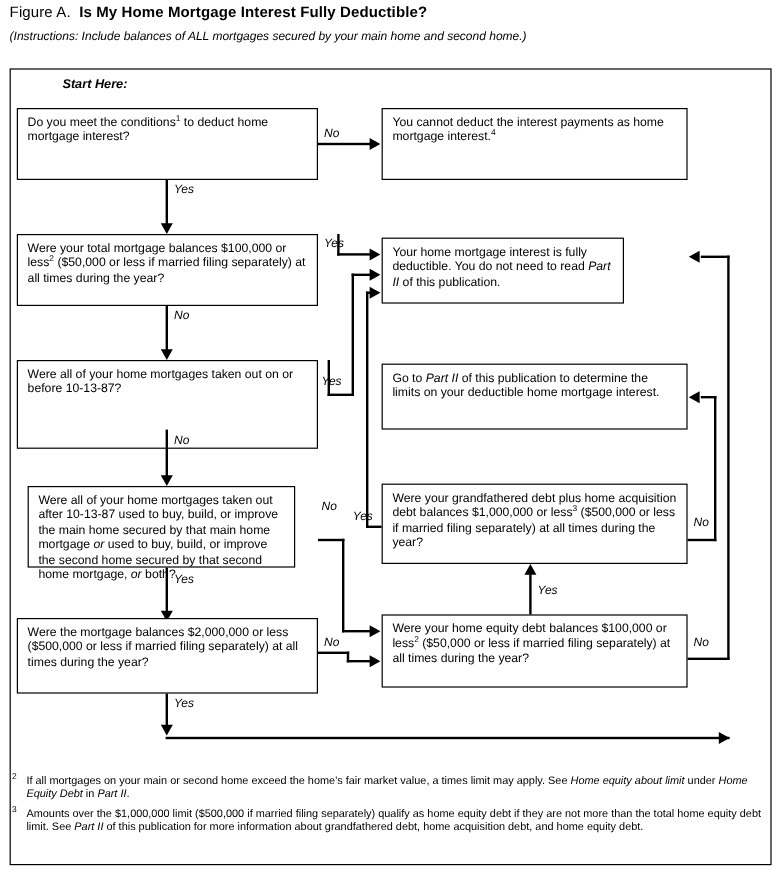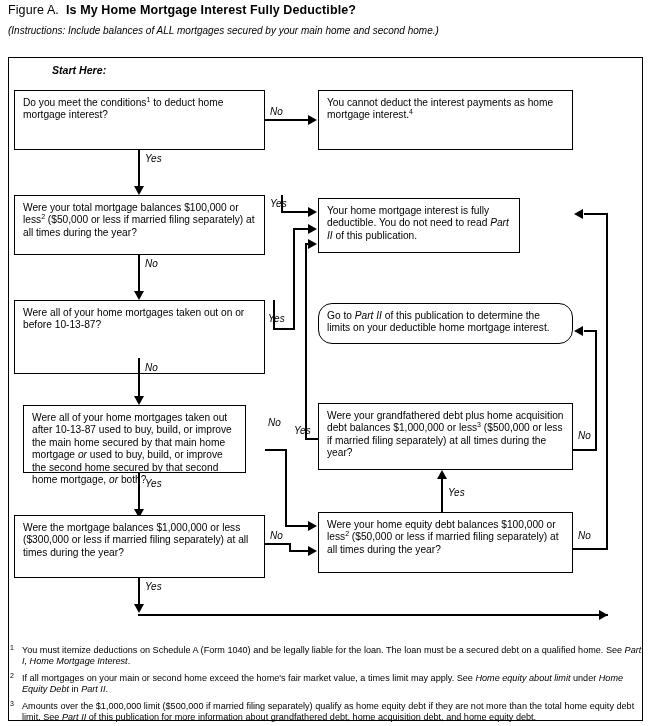--- a/index.html
+++ b/index.html
@@ -112,21 +112,21 @@
 <div class="elbl" style="left:294px;top:425px;">Yes</div>
 
 <div class="ln v" style="left:138px;top:255px;height:38px;"></div>
 <div class="arr ar-d" style="left:133.5px;top:291px;"></div>
 <div class="elbl" style="left:145px;top:258px;">No</div>
 
 <div class="box" style="left:14px;top:300px;width:251px;height:74px;">
   <span class="tx">Were all of your home mortgages taken out on or before 10-13-87?</span>
 </div>
 
-<div class="box" style="left:318px;top:303px;width:255px;height:41px;border-radius:14px;">
+<div class="box" style="left:318px;top:303px;width:255px;height:55px;">
   <span class="tx">Go to <i>Part II</i> of this publication to determine the limits on your deductible home mortgage interest.</span>
 </div>
 
 <div class="ln v" style="left:138px;top:358px;height:40px;"></div>
 <div class="arr ar-d" style="left:133.5px;top:396px;"></div>
 <div class="elbl" style="left:145px;top:362px;">No</div>
 
 <div class="box" style="left:23px;top:405px;width:223px;height:68px;">
   <span class="tx">Were all of your home mortgages taken out after 10-13-87 used to buy, build, or improve the main home secured by that main home mortgage <i>or</i> used to buy, build, or improve the second home secured by that second home mortgage, <i>or</i> both?</span>
 </div>
@@ -145,21 +145,21 @@
 <div class="arr ar-d" style="left:133.5px;top:509px;"></div>
 <div class="elbl" style="left:145px;top:478px;">Yes</div>
 
 <div class="ln h" style="left:573px;top:449px;width:24px;"></div>
 <div class="ln v" style="left:595px;top:330px;height:121px;"></div>
 <div class="ln h" style="left:584px;top:330px;width:13px;"></div>
 <div class="arr ar-l" style="left:574px;top:325.5px;"></div>
 <div class="elbl" style="left:578px;top:430px;">No</div>
 
 <div class="box" style="left:14px;top:515px;width:251px;height:63px;">
-  <span class="tx">Were the mortgage balances $1,000,000 or less ($300,000 or less if married filing separately) at all times during the year?</span>
+  <span class="tx">Were the mortgage balances $2,000,000 or less ($500,000 or less if married filing separately) at all times during the year?</span>
 </div>
 
 <div class="box" style="left:318px;top:512px;width:255px;height:61px;">
   <span class="tx">Were your home equity debt balances $100,000 or less<sup>2</sup> ($50,000 or less if married filing separately) at all times during the year?</span>
 </div>
 
 <div class="ln h" style="left:265px;top:543px;width:26px;"></div>
 <div class="ln v" style="left:289px;top:543px;height:9px;"></div>
 <div class="ln h" style="left:289px;top:550px;width:20px;"></div>
 <div class="arr ar-r" style="left:308px;top:545.5px;"></div>
@@ -176,22 +176,19 @@
 <div class="elbl" style="left:578px;top:530px;">No</div>
 
 <div class="ln v" style="left:138px;top:578px;height:33px;"></div>
 <div class="arr ar-d" style="left:133.5px;top:604px;"></div>
 <div class="ln h" style="left:138px;top:614px;width:470px;"></div>
 <div class="arr ar-r" style="left:599px;top:609.5px;"></div>
 <div class="elbl" style="left:145px;top:581px;">Yes</div>
 
 <div id="notes">
   <div class="note">
-    <span class="num">1</span><span><span>You must itemize deductions on Schedule A (Form 1040) and be legally liable for the loan. The loan must be a secured debt on a qualified home. See </span><i>Part I, Home Mortgage Interest</i><span>.</span></span>
-  </div>
-  <div class="note">
     <span class="num">2</span><span><span>If all mortgages on your main or second home exceed the home's fair market value, a times limit may apply. See </span><i>Home equity about limit</i><span> under </span><i>Home Equity Debt</i><span> in </span><i>Part II</i><span>.</span></span>
   </div>
   <div class="note">
     <span class="num">3</span><span><span>Amounts over the $1,000,000 limit ($500,000 if married filing separately) qualify as home equity debt if they are not more than the total home equity debt limit. See </span><i>Part II</i><span> of this publication for more information about grandfathered debt, home acquisition debt, and home equity debt.</span></span>
   </div>
 
 </div>
 
 </body></html>

